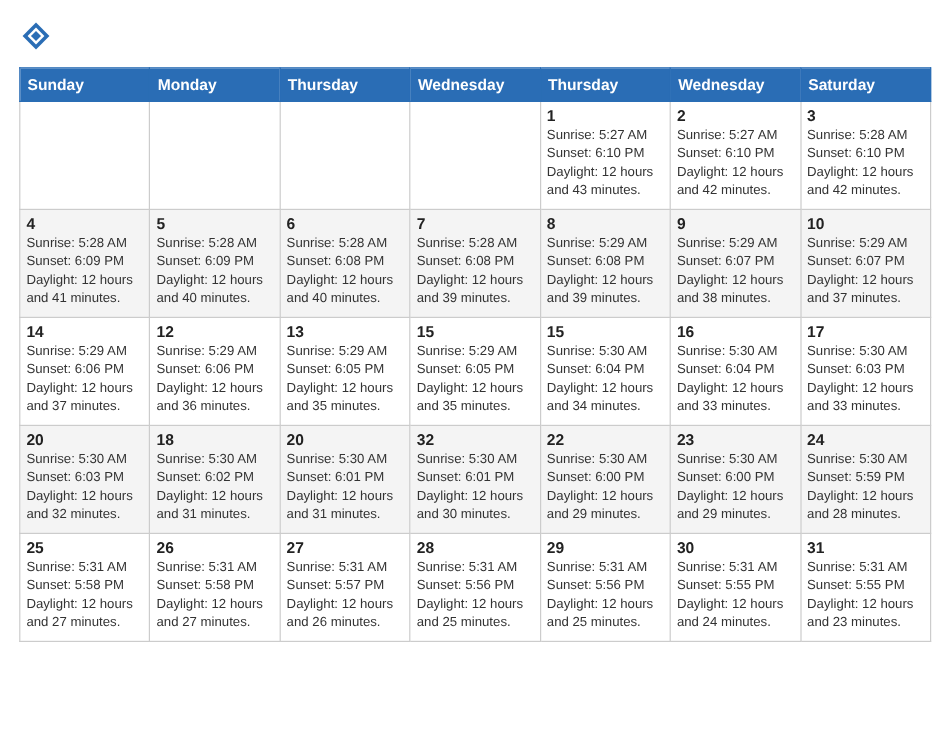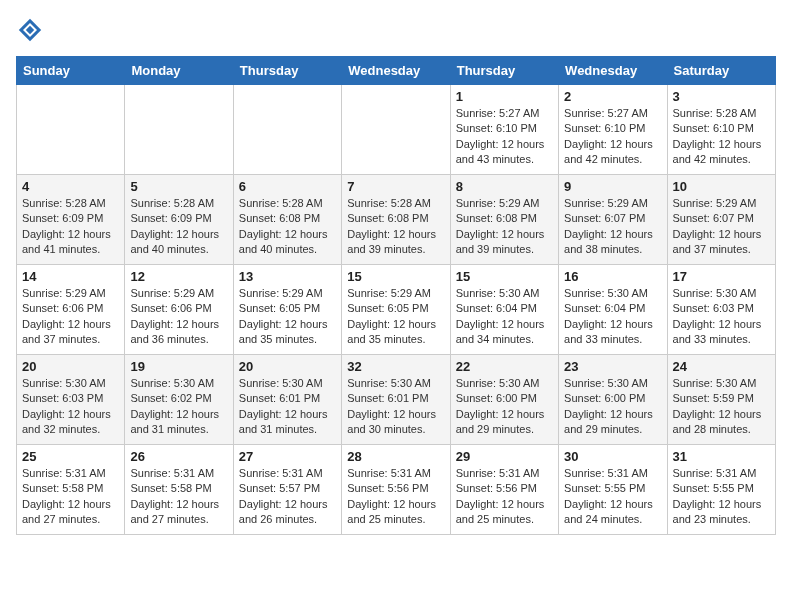--- a/index.html
+++ b/index.html
@@ -248,21 +248,21 @@
       </tr>
       <tr>
         <td>
           <span class="day-number">20</span>
           <div class="day-info" style="white-space: pre-line;">Sunrise: 5:30 AM
 Sunset: 6:03 PM
 Daylight: 12 hours
 and 32 minutes.</div>
         </td>
         <td>
-          <span class="day-number">19</span>
+          <span class="day-number">18</span>
           <div class="day-info" style="white-space: pre-line;">Sunrise: 5:30 AM
 Sunset: 6:02 PM
 Daylight: 12 hours
 and 31 minutes.</div>
         </td>
         <td>
           <span class="day-number">20</span>
           <div class="day-info" style="white-space: pre-line;">Sunrise: 5:30 AM
 Sunset: 6:01 PM
 Daylight: 12 hours

